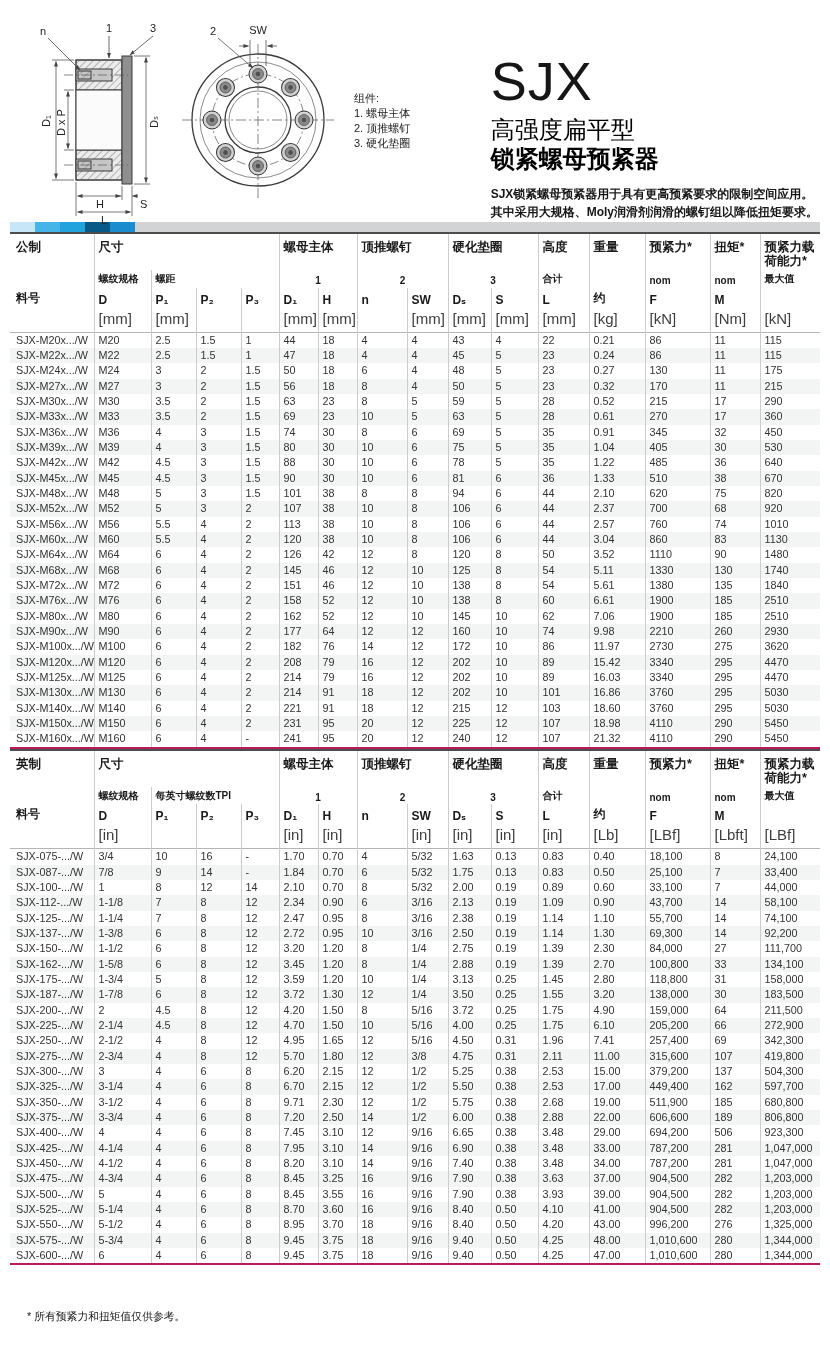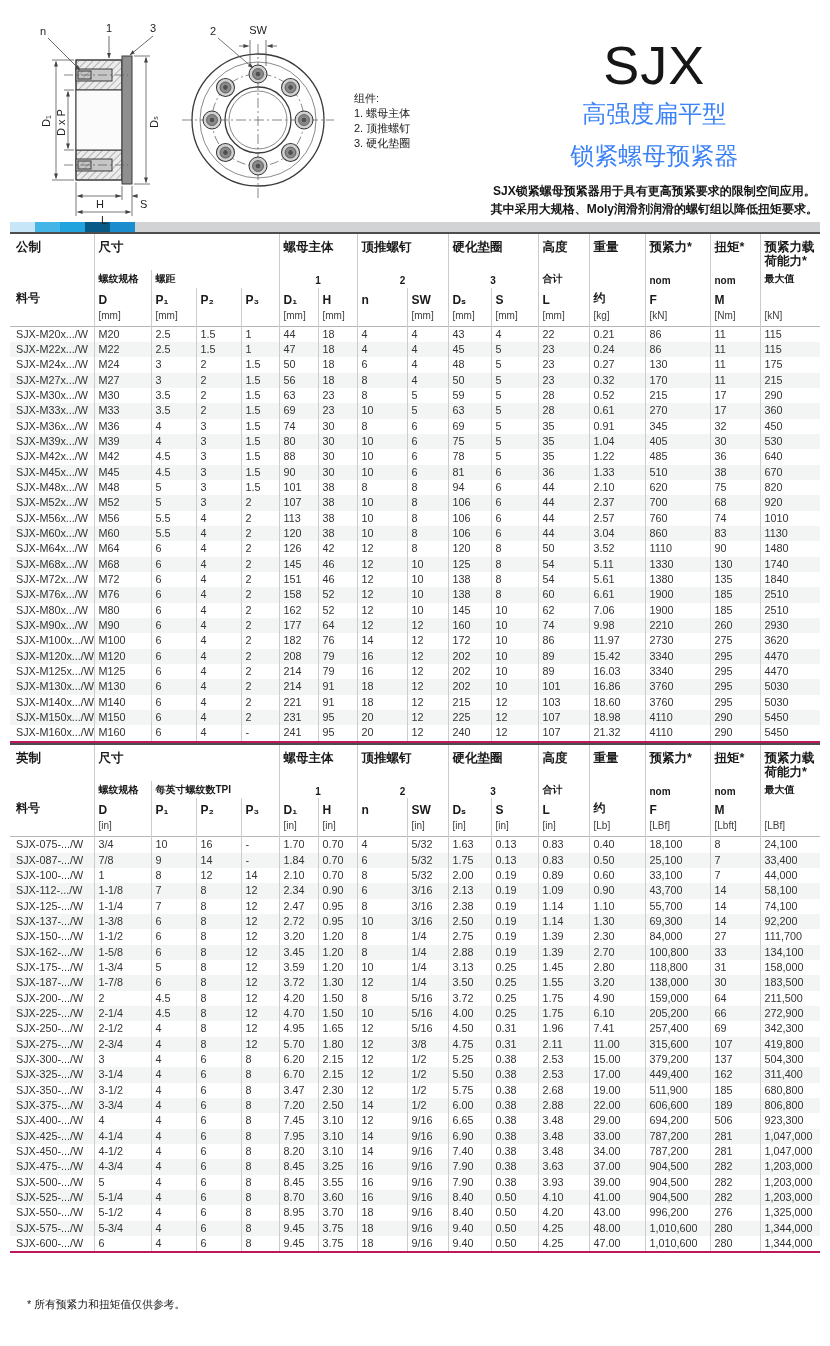--- a/index.html
+++ b/index.html
@@ -3,39 +3,39 @@
 <meta charset="utf-8">
 <style>
   html,body{margin:0;padding:0;}
   body{
     width:830px;height:1346px;background:#ffffff;position:relative;overflow:hidden;
     font-family:"Liberation Sans","DejaVu Sans",sans-serif;color:#2b2b2b;
     -webkit-font-smoothing:antialiased;
   }
   .top{position:relative;height:222px;}
   .drawing{position:absolute;left:6px;top:20px;}
-  .titleblock{position:absolute;right:12px;top:38px;text-align:center;}
+  .titleblock{position:absolute;right:12px;top:54px;text-align:left;}
   .brand{font-size:54px;line-height:1;font-weight:400;letter-spacing:1px;color:#161616;}
-  .subtitle{font-size:24px;line-height:1.22;color:#3b82f6;margin-top:7px;}
+  .subtitle{font-size:24px;line-height:1.22;color:#000000;margin-top:7px;}
   .desc{font-size:12px;font-weight:700;line-height:1.55;margin-top:11px;color:#161616;}
 
   .bar{display:flex;height:10px;margin:0 10px;background:#d2d3d5;}
   .bar div{height:100%;width:25px;flex:0 0 auto;}
 
   table.spec{border-collapse:collapse;table-layout:fixed;width:810px;margin:0 10px;
     border-top:2px solid #4d4d4f;border-bottom:2px solid #be185d;}
   table.spec th,table.spec td{text-align:left;padding:1.5px 4px;overflow:hidden;white-space:nowrap;}
   table.spec th{font-weight:700;color:#1a1a1a;}
   table.spec th,table.spec td{border-left:1px solid #cccccc;}
   table.spec th:first-child,table.spec td:first-child{border-left:none;padding-left:6px;}
   tr.ghead th{font-size:12.5px;vertical-align:top;padding-top:6px;white-space:normal;line-height:1.15;}
   tr.gsub th{font-size:10px;vertical-align:bottom;padding-top:2px;}
   tr.gsub th.cnum{text-align:center;}
   tr.gsym th{font-size:12px;vertical-align:bottom;padding-top:2px;}
-  tr.gunit th{font-size:10px;font-weight:400;color:#3d3d3d;vertical-align:top;padding-bottom:5px;}
+  tr.gunit th{font-size:15px;font-weight:400;color:#3d3d3d;vertical-align:top;padding-bottom:5px;}
   table.spec thead{border-bottom:1px solid #b5b5b5;}
   table.spec tbody td{font-size:10.8px;color:#333333;line-height:1.05;padding-top:2px;padding-bottom:2px;}
   table.spec tbody tr:nth-child(even){background:#f3f4f4;}
   .imperial{margin-top:14px;}
   .footnotes{margin:13px 10px 0 10px;font-size:10.8px;line-height:1.42;color:#161616;white-space:pre-wrap;}
   .footnotes div{min-height:14px;margin-left:17px;}
   svg text{font-family:"Liberation Sans","DejaVu Sans",sans-serif;}
 </style>
 </head>
 <body>
@@ -153,21 +153,21 @@
       <text x="348" y="82">组件:</text>
       <text x="348" y="97">1. 螺母主体</text>
       <text x="348" y="112">2. 顶推螺钉</text>
       <text x="348" y="127">3. 硬化垫圈</text>
     </g>
   </svg>
 
   <div class="titleblock">
     <div class="brand">SJX</div>
     <div class="subtitle">高强度扁平型</div>
-    <div class="subtitle" style="margin-top:13px;">锁紧螺母预紧器</div>
+    <div class="subtitle" style="margin-top:0;font-weight:bold;">锁紧螺母预紧器</div>
     <div class="desc">
       <div>SJX锁紧螺母预紧器用于具有更高预紧要求的限制空间应用。</div>
       <div>其中采用大规格、Moly润滑剂润滑的螺钉组以降低扭矩要求。</div>
     </div>
   </div>
 </div>
 
 <div class="bar">
     <div style="background: rgb(199, 231, 248);"></div>
     <div style="background: rgb(69, 180, 230);"></div>
@@ -1110,29 +1110,29 @@
         <td>6.70</td>
         <td>2.15</td>
         <td>12</td>
         <td>1/2</td>
         <td>5.50</td>
         <td>0.38</td>
         <td>2.53</td>
         <td>17.00</td>
         <td>449,400</td>
         <td>162</td>
-        <td>311,400</td>
+        <td>597,700</td>
       </tr>
       <tr>
         <td>SJX-350-.../W</td>
         <td>3-1/2</td>
         <td>4</td>
         <td>6</td>
         <td>8</td>
-        <td>3.47</td>
+        <td>9.71</td>
         <td>2.30</td>
         <td>12</td>
         <td>1/2</td>
         <td>5.75</td>
         <td>0.38</td>
         <td>2.68</td>
         <td>19.00</td>
         <td>511,900</td>
         <td>185</td>
         <td>680,800</td>

